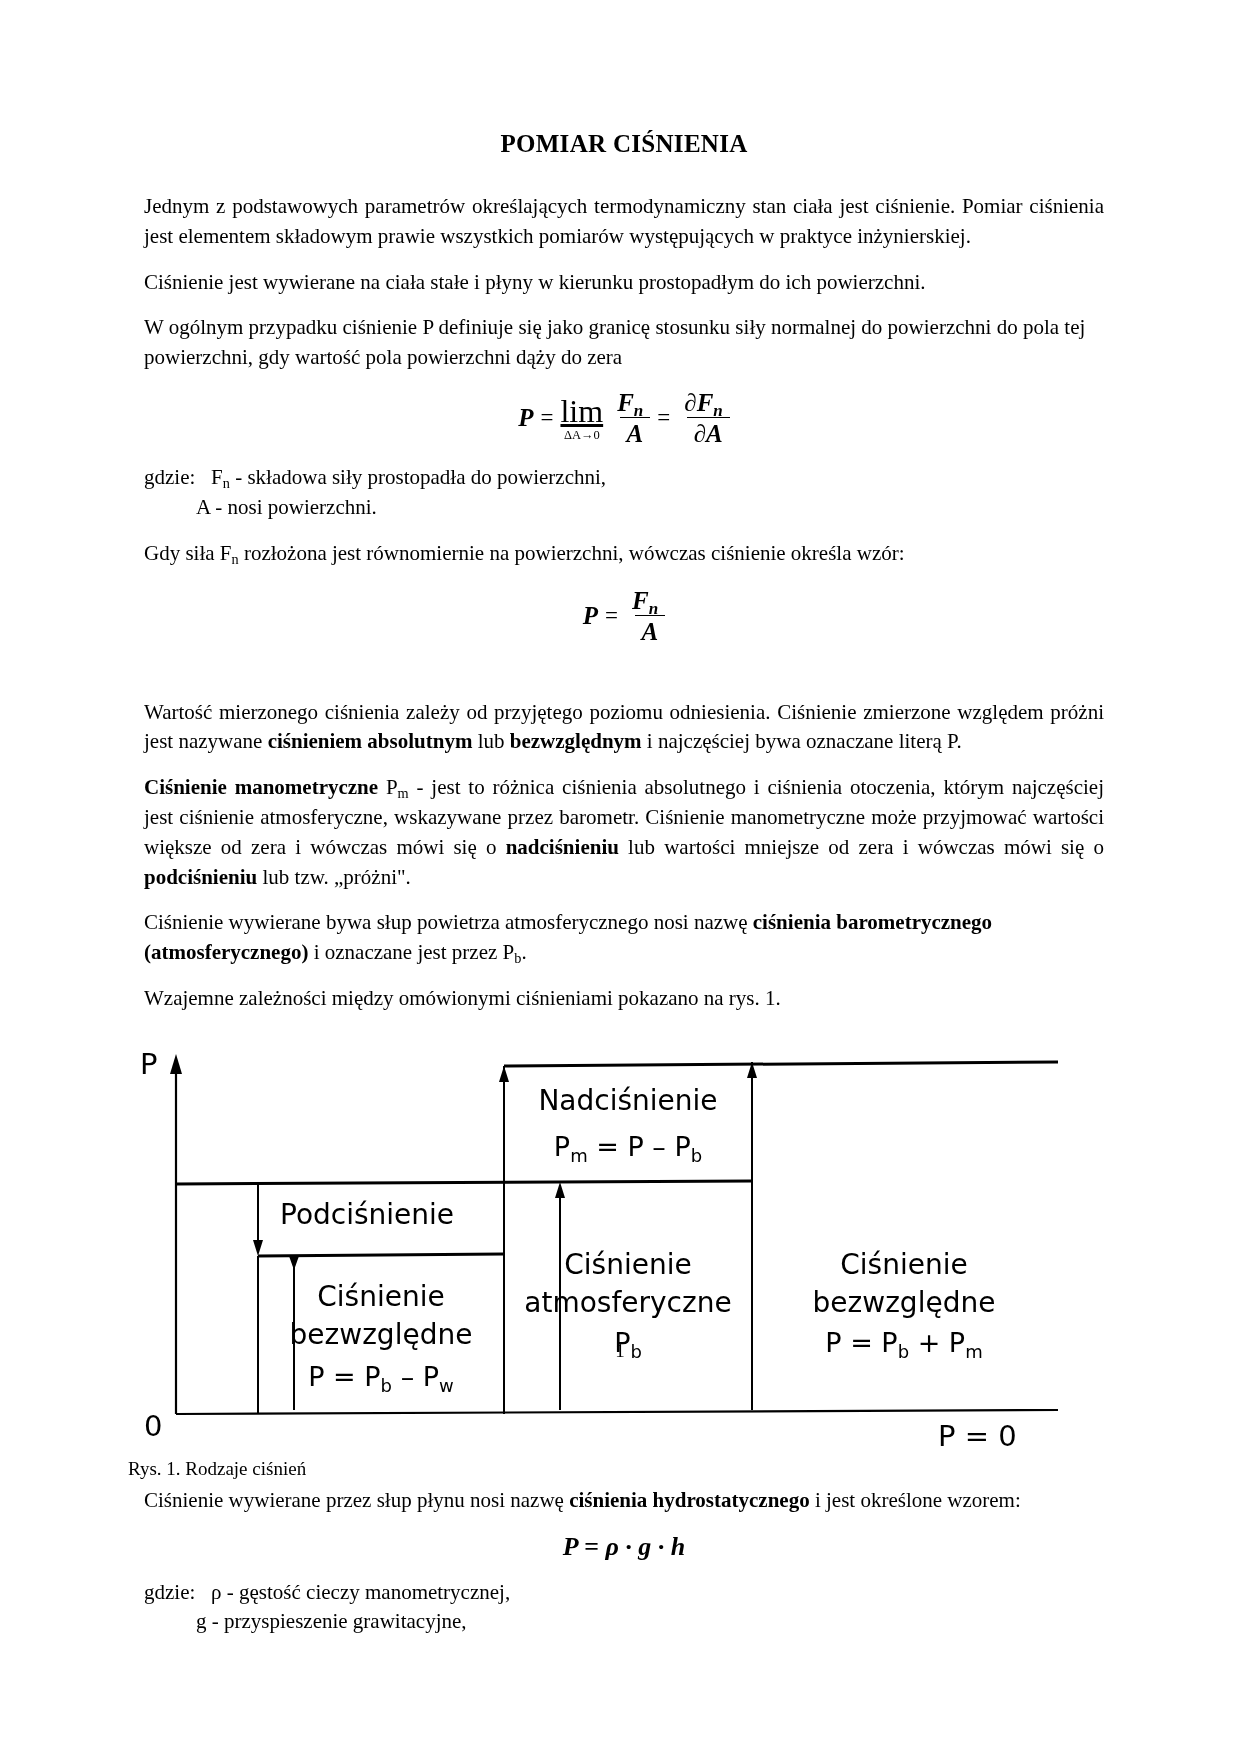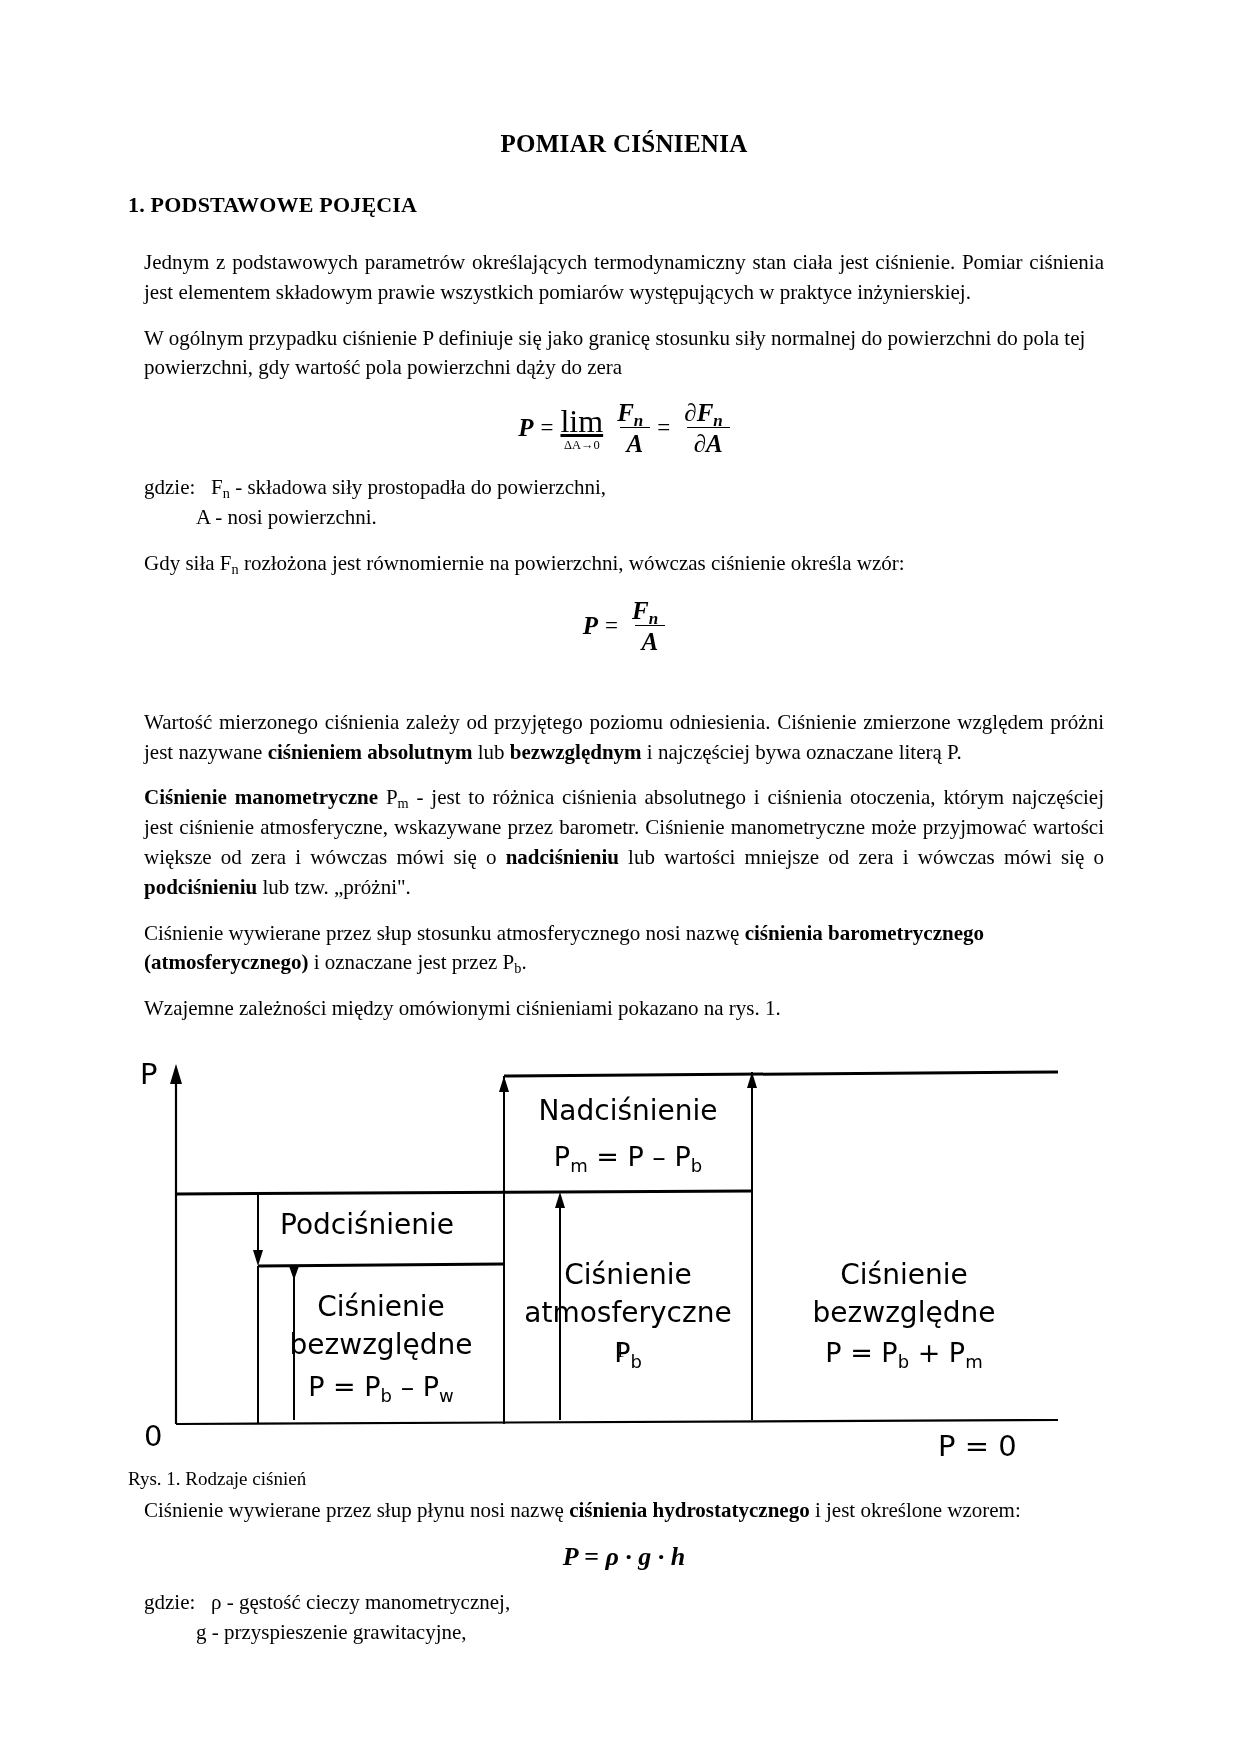--- a/index.html
+++ b/index.html
@@ -105,24 +105,24 @@
     font-size: 19px;
   }
 </style>
 </head>
 <body>
 
 <div class="page">
 
   <h1 class="doc-title">POMIAR CIŚNIENIA</h1>
 
-  <h2 class="section-heading">1. PODSTAWOWE POJĘCIA</h2>
 
   <p class="body">Jednym z podstawowych parametrów określających termodynamiczny stan ciała jest ciśnienie. Pomiar ciśnienia jest elementem składowym prawie wszystkich pomiarów występujących w praktyce inżynierskiej.</p>
 
+  <p class="body nojust">Ciśnienie jest wywierane na ciała stałe i płyny w kierunku prostopadłym do ich powierzchni.</p>
 
   <p class="body nojust">W ogólnym przypadku ciśnienie P definiuje się jako granicę stosunku siły normalnej do powierzchni do pola tej powierzchni, gdy wartość pola powierzchni dąży do zera</p>
 
   <div class="formula">
     <span class="f-row">
       <span>P</span>
       <span class="op">=</span>
       <span class="lim">
         <span class="lim-top">lim</span>
         <span class="lim-bot">ΔA→0</span>
@@ -164,21 +164,21 @@
 
   <p class="body">
     <span>Wartość mierzonego ciśnienia zależy od przyjętego poziomu odniesienia. Ciśnienie zmierzone względem próżni jest nazywane </span><b>ciśnieniem absolutnym</b><span> lub </span><b>bezwzględnym</b><span> i najczęściej bywa oznaczane literą P.</span>
   </p>
 
   <p class="body">
     <b>Ciśnienie manometryczne</b>&nbsp;<span>P</span><sub>m</sub><span> - jest to różnica ciśnienia absolutnego i ciśnienia otoczenia, którym najczęściej jest ciśnienie atmosferyczne, wskazywane przez barometr. Ciśnienie manometryczne może przyjmować wartości większe od zera i wówczas mówi się o </span><b>nadciśnieniu</b><span> lub wartości mniejsze od zera i wówczas mówi się o </span><b>podciśnieniu</b><span> lub tzw. „próżni".</span>
   </p>
 
   <p class="body">
-    <span>Ciśnienie wywierane przez słup stosunku atmosferycznego nosi nazwę </span><b>ciśnienia barometrycznego</b><br><b>(atmosferycznego)</b><span> i oznaczane jest przez P</span><sub>b</sub><span>.</span>
+    <span>Ciśnienie wywierane bywa słup powietrza atmosferycznego nosi nazwę </span><b>ciśnienia barometrycznego</b><br><b>(atmosferycznego)</b><span> i oznaczane jest przez P</span><sub>b</sub><span>.</span>
   </p>
 
   <p class="body nojust">Wzajemne zależności między omówionymi ciśnieniami pokazano na rys. 1.</p>
 
   <div class="figure-wrap">
     <svg class="fig-svg" width="960" height="400" viewBox="0 0 960 400">
 
       <line x1="48" y1="22" x2="48" y2="366" stroke="#000" stroke-width="2.2"></line>
       <polygon points="48,6 42,26 54,26" fill="#000"></polygon>
 

